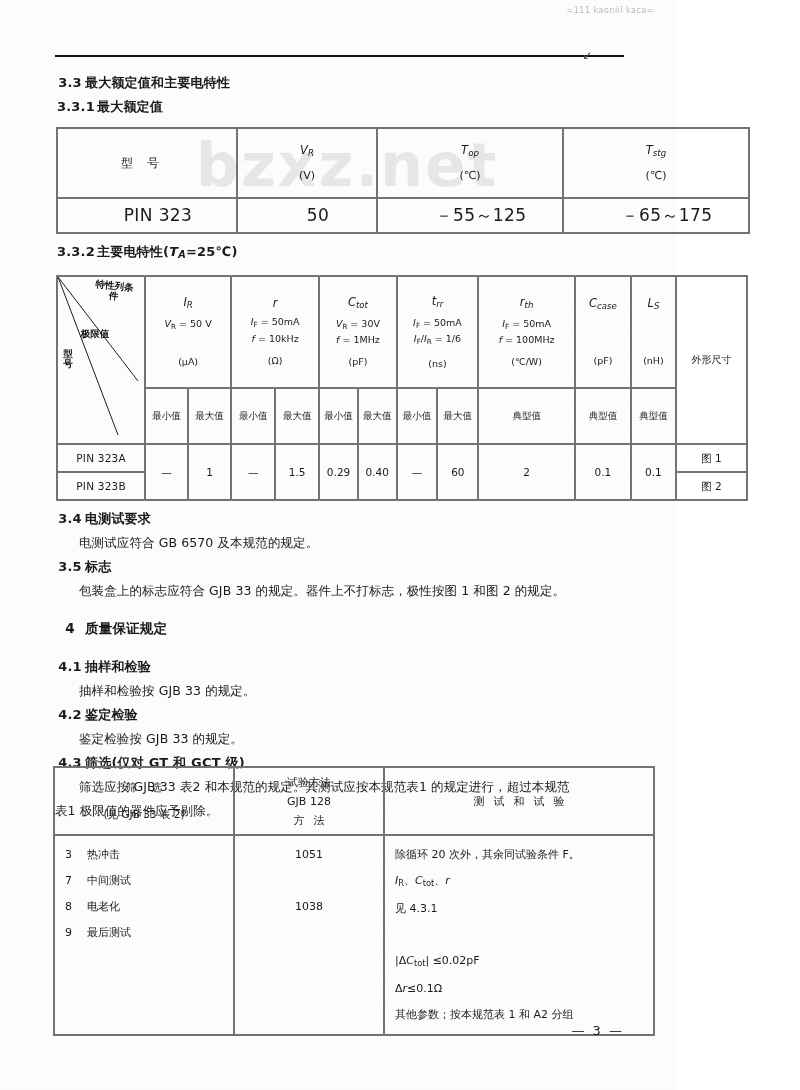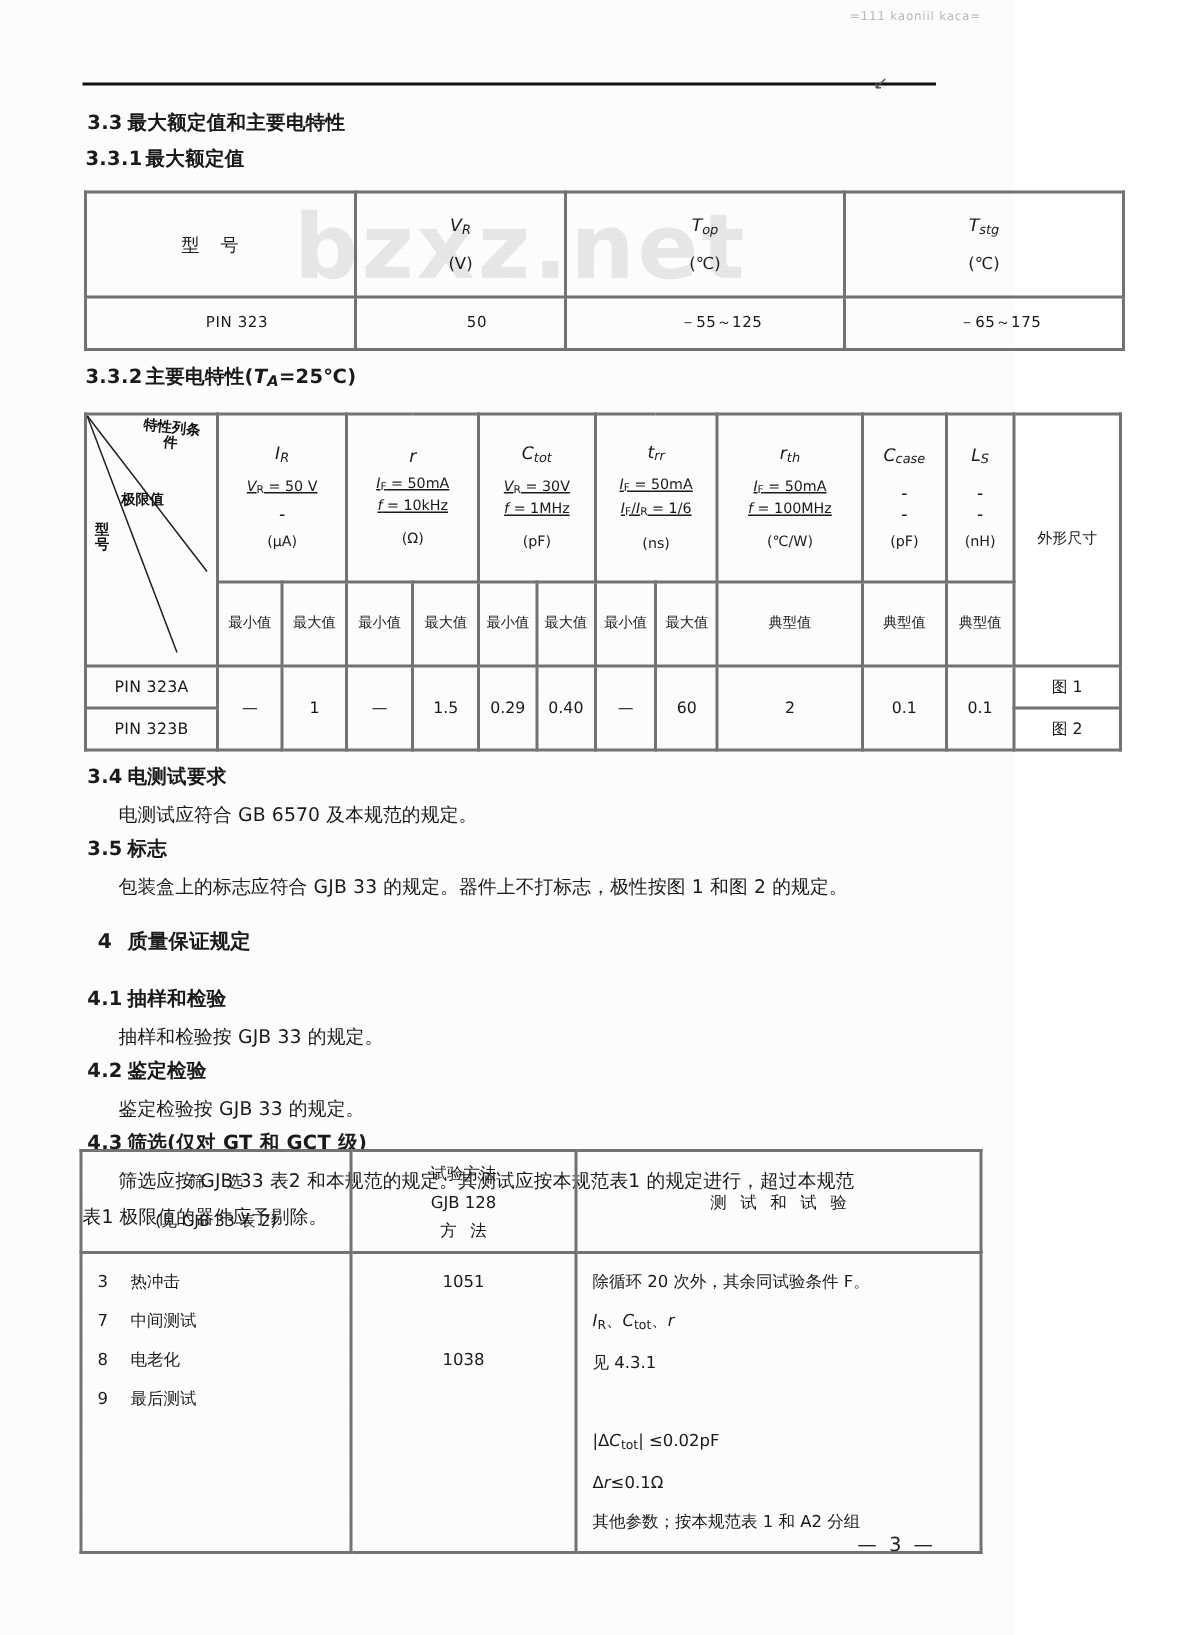--- a/index.html
+++ b/index.html
@@ -121,21 +121,21 @@
     line-height: 15px;
   }
 
   
   .t1 {
     width: 692px;
     margin-left: 1px;
   }
   .t1 .hcell { height: 66px; font-size: 11.5px; }
   .t1 .hcell .unit { display:block; margin-top: 7px; font-size: 11px; }
-  .t1 .rcell { height: 31px; font-size: 10px; letter-spacing: .4px; padding-left: 24px;}
+  .t1 .rcell { height: 31px; font-size: 17px; letter-spacing: .4px; padding-left: 24px;}
   .t1 .model-h { letter-spacing: 14px; text-indent: 14px; font-size: 12px;}
 
   
   .t2 {
     width: 692px;
     margin-left: 1px;
   }
   .t2 td { font-size: 10px; line-height: 14px; }
   .t2 .corner {
     position: relative;
@@ -152,21 +152,21 @@
     width: 26px;
     white-space: normal;
     color: #111;
   }
   .t2 .corner .lab-char { top: 4px; left: 36px; width: 40px; transform: rotate(6deg); }
   .t2 .corner .lab-lim  { top: 52px; left: 20px; width: 34px; }
   .t2 .corner .lab-model{ top: 72px; left: 2px; width: 16px; }
 
   .t2 .hmain { height: 108px; vertical-align: middle; }
   .t2 .hmain .sym { display:block; font-style: italic; font-size: 11.5px; margin-bottom: 5px;}
-  .t2 .hmain .cond { display:block; font-size: 9.5px; line-height: 14px; text-decoration: underline;}
+  .t2 .hmain .cond { display:block; font-size: 9.5px; line-height: 14px;}
   .t2 .hmain .unit { display:block; font-size: 9.5px; margin-top: 8px;}
   .t2 .hsub { height: 52px; font-size: 9.5px; line-height: 12px; }
   .t2 .rowlabel { height: 24px; font-size: 10.5px; letter-spacing: .2px;}
   .t2 .val { font-size: 10.5px; }
   .t2 .fig { height: 24px; font-size: 10.5px; }
 
   sub { font-size: 75%; vertical-align: -0.22em; }
   i.it { font-style: italic; }
 
   

